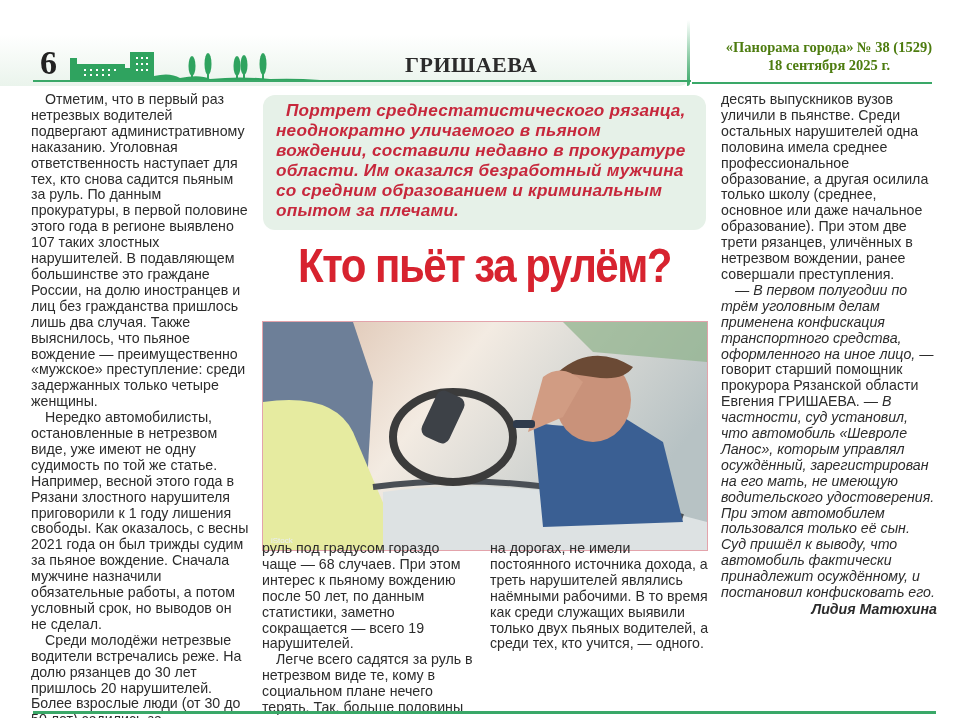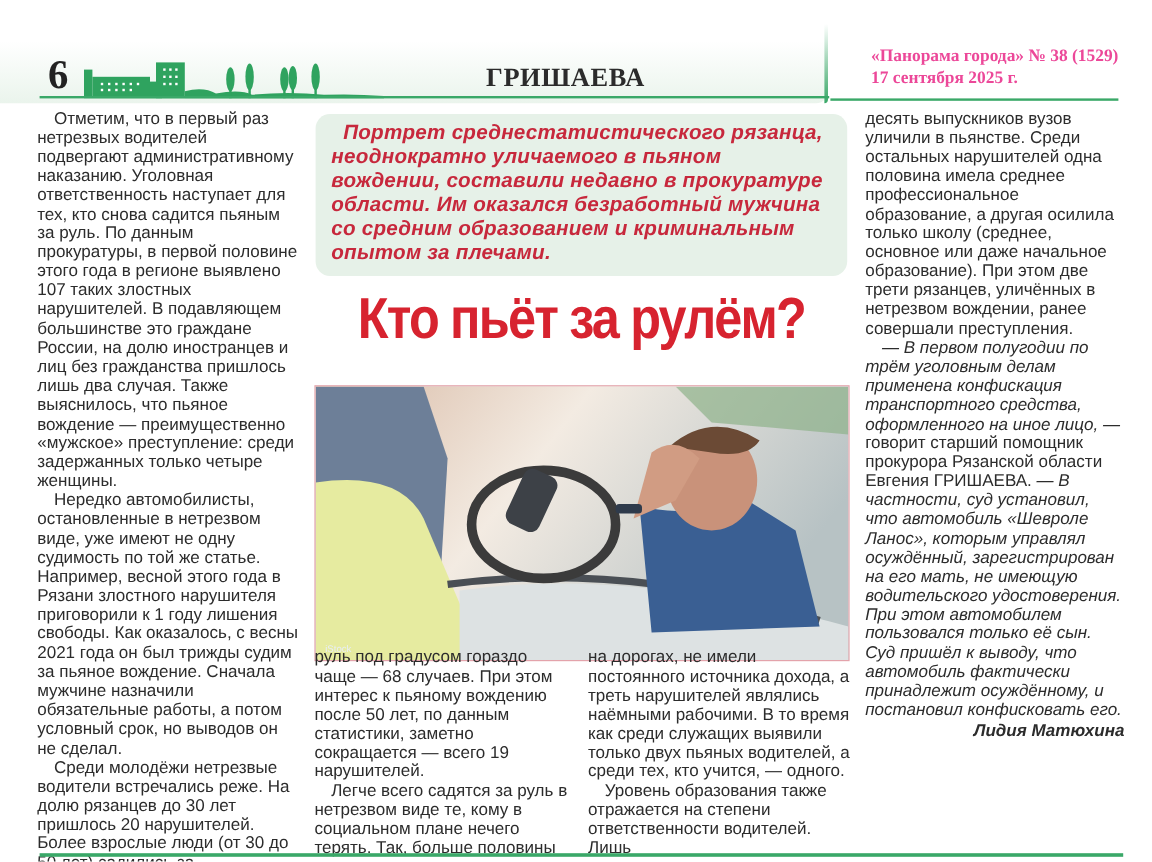--- a/index.html
+++ b/index.html
@@ -23,22 +23,22 @@
       position: absolute; left: 40px; top: 44px;
       font-family: "Liberation Serif", serif; font-weight: bold; font-size: 34px; color: #222;
     }
     .skyline { position: absolute; left: 70px; top: 48px; width: 250px; height: 34px; }
     .rule-left { position: absolute; left: 33px; top: 80px; width: 658px; height: 2px; background: #3aa868; }
     .rubric {
       position: absolute; left: 405px; top: 52px;
       font-family: "Liberation Serif", serif; font-weight: bold; font-size: 22px; color: #2b2b2b; letter-spacing: 0.5px;
     }
     .issue {
-      position: absolute; right: 28px; top: 38px; text-align: left;
-      font-family: "Liberation Serif", serif; font-weight: bold; font-size: 14.5px; line-height: 18px; color: #ec4899;
+      position: absolute; right: 28px; top: 38px; text-align: center;
+      font-family: "Liberation Serif", serif; font-weight: bold; font-size: 14.5px; line-height: 18px; color: #4d7c0f;
     }
     .rule-right { position: absolute; left: 692px; top: 82px; width: 240px; height: 2px; background: #3aa868; }
 
     .col {
       position: absolute; font-size: 14.2px; line-height: 15.9px; color: #2c2c2c;
     }
     .col p { margin: 0; text-indent: 14px; text-align: left; }
     .col p.noindent { text-indent: 0; }
     .col1 { left: 31px; top: 92px; width: 218px; }
     .col2 { left: 262px; top: 541px; width: 215px; }
@@ -116,21 +116,21 @@
       <rect x="76" y="15" width="2" height="2"></rect>
     <rect x="66" y="21" width="2" height="2"></rect>
       <rect x="71" y="21" width="2" height="2"></rect>
       <rect x="76" y="21" width="2" height="2"></rect>
   </g>
 </svg>
 <div class="rule-left"></div>
 <div class="rubric">ГРИШАЕВА</div>
 <div class="issue">
   <div>«Панорама города» № 38 (1529)</div>
-  <div>17 сентября 2025 г.</div>
+  <div>18 сентября 2025 г.</div>
 </div>
 <div class="rule-right"></div>
 
 <div class="col col1">
   <p>Отметим, что в первый раз нетрезвых водителей подвергают административному наказанию. Уголовная ответственность наступает для тех, кто снова садится пьяным за руль. По данным прокуратуры, в первой половине этого года в регионе выявлено 107 таких злостных нарушителей. В подавляющем большинстве это граждане России, на долю иностранцев и лиц без гражданства пришлось лишь два случая. Также выяснилось, что пьяное вождение — преимущественно «мужское» преступление: среди задержанных только четыре женщины.</p>
   <p>Нередко автомобилисты, остановленные в нетрезвом виде, уже имеют не одну судимость по той же статье. Например, весной этого года в Рязани злостного нарушителя приговорили к 1 году лишения свободы. Как оказалось, с весны 2021 года он был трижды судим за пьяное вождение. Сначала мужчине назначили обязательные работы, а потом условный срок, но выводов он не сделал.</p>
   <p>Среди молодёжи нетрезвые водители встречались реже. На долю рязанцев до 30 лет пришлось 20 нарушителей. Более взрослые люди (от 30 до 50 лет) садились за</p>
 </div>
 
 <div class="lead-box"></div>
@@ -164,21 +164,20 @@
   <div class="credit">iStock</div>
 </div>
 
 <div class="col col2">
   <p class="noindent">руль под градусом гораздо чаще — 68 случаев. При этом интерес к пьяному вождению после 50 лет, по данным статистики, заметно сокращается — всего 19 нарушителей.</p>
   <p>Легче всего садятся за руль в нетрезвом виде те, кому в социальном плане нечего терять. Так, больше половины рязанцев, задержанных</p>
 </div>
 
 <div class="col col3">
   <p class="noindent">на дорогах, не имели постоянного источника дохода, а треть нарушителей являлись наёмными рабочими. В то время как среди служащих выявили только двух пьяных водителей, а среди тех, кто учится, — одного.</p>
-  <p>Уровень образования также отражается на степени ответственности водителей. Лишь</p>
 </div>
 
 <div class="col col4">
   <p class="noindent">десять выпускников вузов уличили в пьянстве. Среди остальных нарушителей одна половина имела среднее профессиональное образование, а другая осилила только школу (среднее, основное или даже начальное образование). При этом две трети рязанцев, уличённых в нетрезвом вождении, ранее совершали преступления.</p>
   <p><span class="ital">— В первом полугодии по трём уголовным делам применена конфискация транспортного средства, оформленного на иное лицо, —</span><span> говорит старший помощник прокурора Рязанской области Евгения ГРИШАЕВА. </span><span class="ital">— В частности, суд установил, что автомобиль «Шевроле Ланос», которым управлял осуждённый, зарегистрирован на его мать, не имеющую водительского удостоверения. При этом автомобилем пользовался только её сын. Суд пришёл к выводу, что автомобиль фактически принадлежит осуждённому, и постановил конфисковать его.</span></p>
   <div class="byline">Лидия Матюхина</div>
 </div>
 
 <div class="rule-bottom"></div>
 

